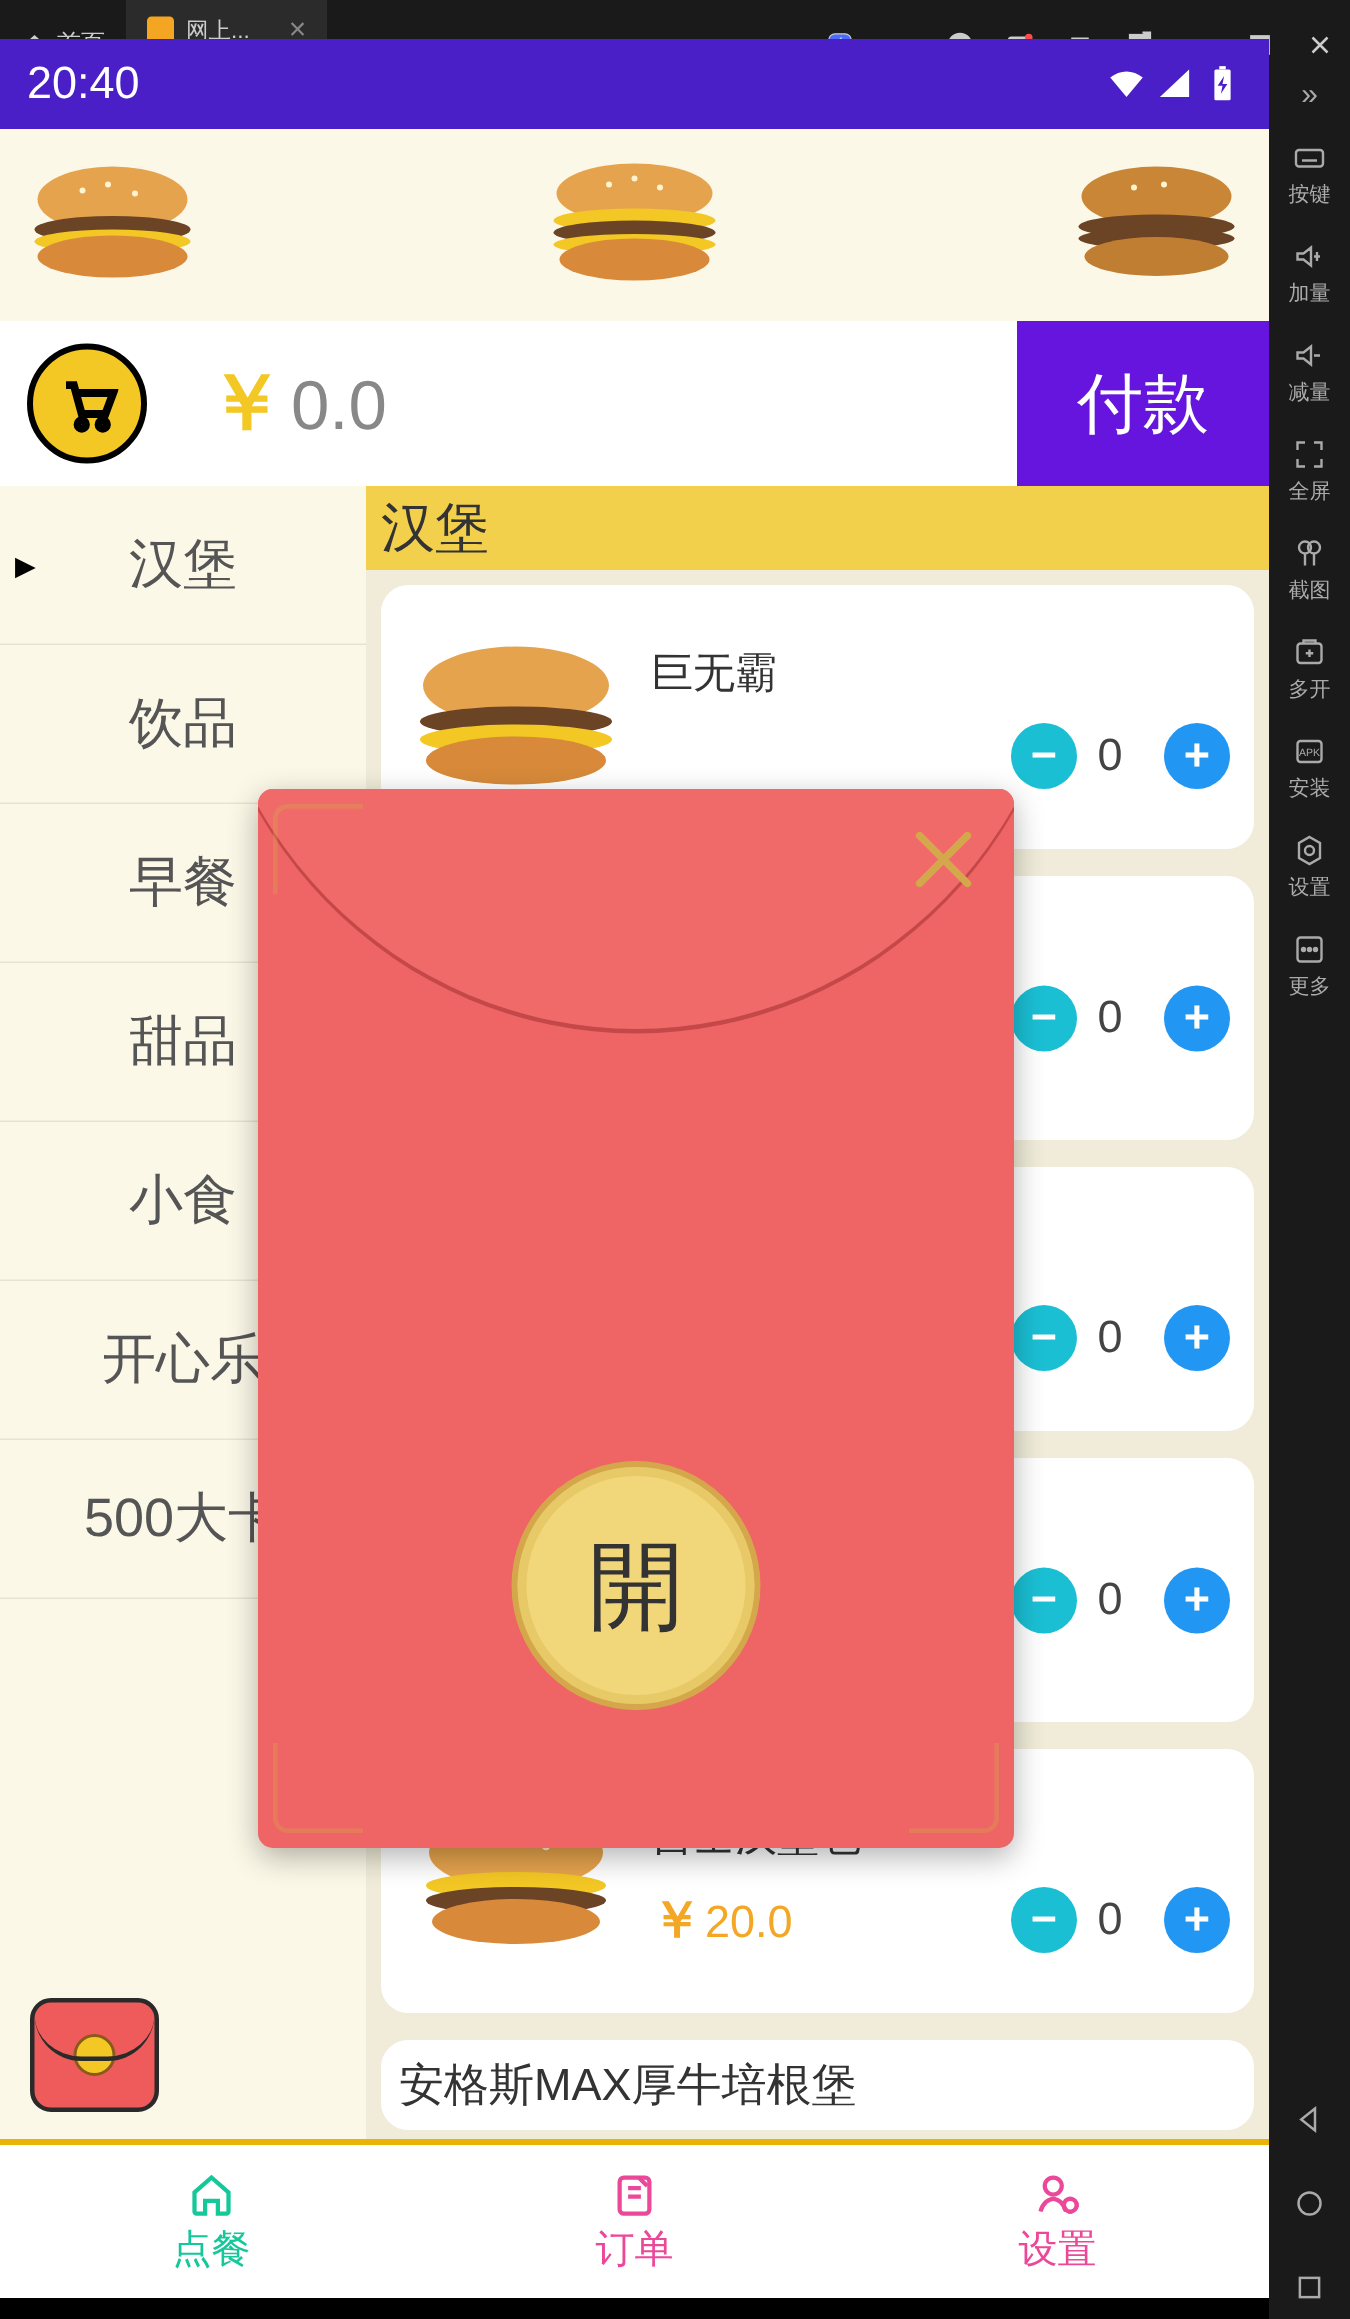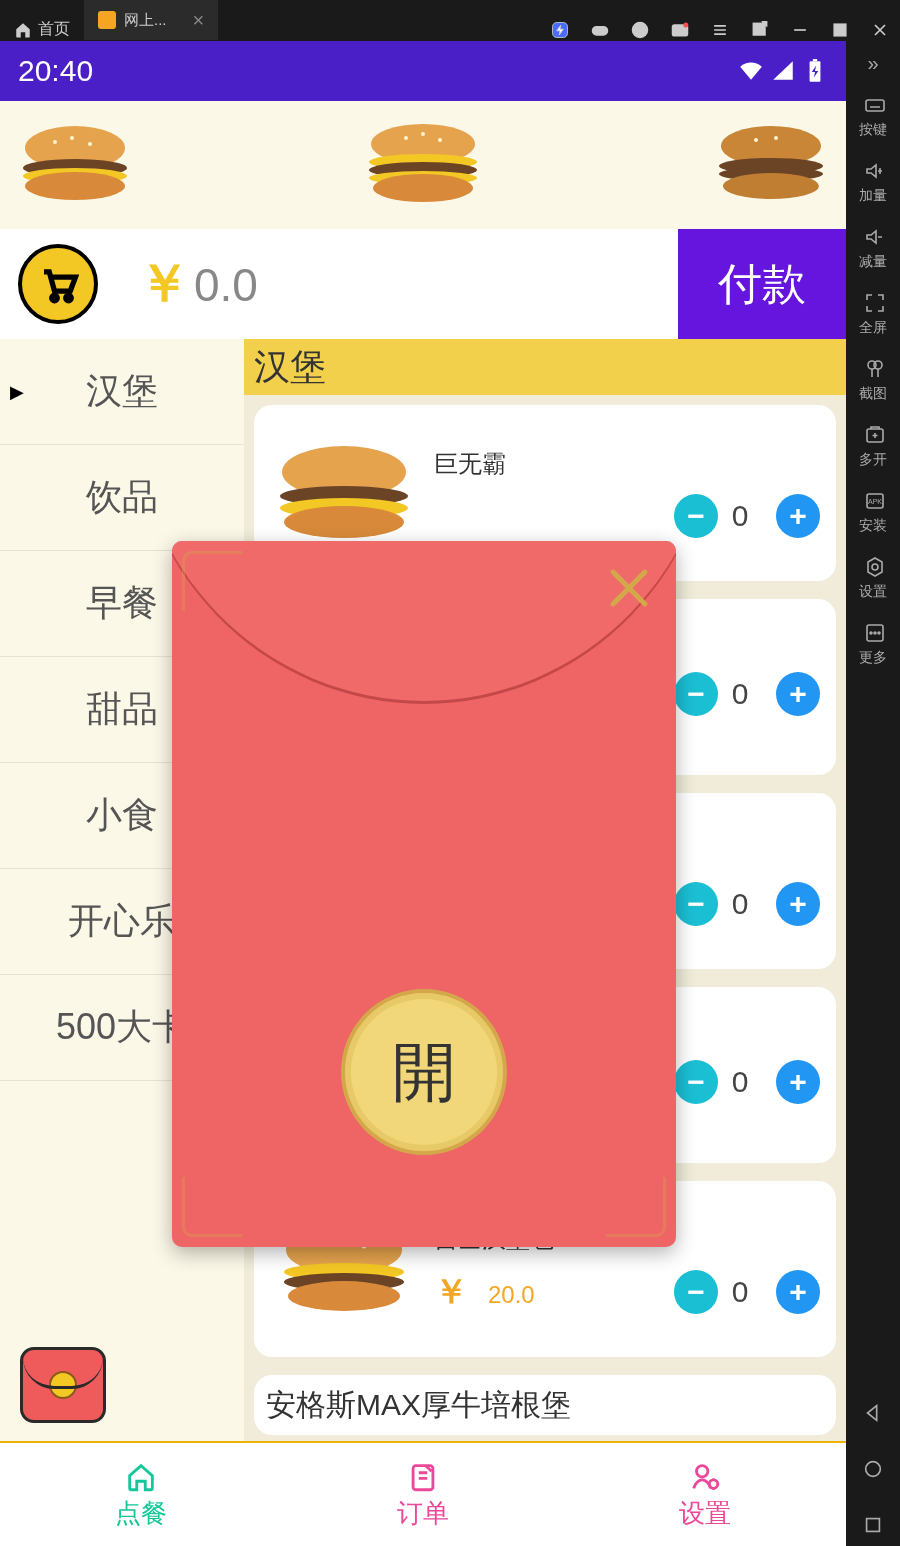--- a/index.html
+++ b/index.html
@@ -15,27 +15,27 @@
 .emu-title .spacer{flex:1}
 .emu-title .ticon{padding:0 10px;display:flex;align-items:center}
 .emu-title .ticon svg{width:20px;height:20px;fill:#ccc;stroke:#ccc}
 
 
 .url-bar{height:40px;background:#1a1a1a;color:#aa7fe6;font-size:22px;display:flex;align-items:center;justify-content:center;font-family:monospace}
 
 
 .emu-side{position:absolute;right:0;top:40px;width:54px;height:1506px;background:#1a1a1a;display:flex;flex-direction:column;align-items:center;color:#aaa;font-size:14px;padding-top:8px}
 .emu-side .collapse{font-size:20px;color:#aaa;padding:4px 0 8px}
-.emu-side .sitem{display:flex;flex-direction:column;align-items:flex-end;gap:4px;padding:10px 0;cursor:pointer}
+.emu-side .sitem{display:flex;flex-direction:column;align-items:center;gap:4px;padding:10px 0;cursor:pointer}
 .emu-side .sitem svg{width:24px;height:24px;fill:none;stroke:#aaa;stroke-width:1.6}
 .emu-side .navbtns{margin-top:auto;margin-bottom:10px;display:flex;flex-direction:column;gap:34px;align-items:center}
 .emu-side .navbtns svg{width:22px;height:22px;fill:none;stroke:#aaa;stroke-width:1.8}
 
 
-.phone{position:absolute;left:0;top:41px;width:846px;height:1506px;background:#fcf8e8;display:flex;flex-direction:column}
+.phone{position:absolute;left:0;top:26px;width:846px;height:1506px;background:#fcf8e8;display:flex;flex-direction:column}
 
 
 .statusbar{height:60px;background:#4a1fc7;color:#fff;display:flex;align-items:center;padding:0 18px;font-size:30px;font-weight:500}
 .statusbar .sp{flex:1}
 .statusbar .sicons{display:flex;align-items:center;gap:6px}
 .statusbar svg{width:26px;height:26px;fill:#fff}
 
 
 .banner{height:128px;background:#fcf8e8;display:flex;align-items:center;justify-content:space-between;padding:0 10px}
 .banner .burger{width:130px;height:90px;position:relative}
@@ -53,32 +53,32 @@
 
 .bodygrid{flex:1;display:flex;overflow:hidden}
 .cats{width:244px;background:#fcf8e8}
 .cat{height:106px;display:flex;align-items:center;justify-content:center;font-size:36px;color:#555;border-bottom:1px solid #e8e3cf;position:relative}
 .cat.active::before{content:"▶";position:absolute;left:10px;font-size:18px;color:#000}
 .prods{flex:1;background:#f0ecd9;overflow:hidden}
 .sechdr{height:56px;background:#f3d04b;color:#333;font-size:36px;padding-left:10px;display:flex;align-items:center}
 .prod{background:#fff;border-radius:18px;margin:10px 10px 18px 10px;padding:14px 16px 14px 10px;display:flex;align-items:center;gap:10px;min-height:176px}
 .prod .pimg{width:160px;height:110px;flex-shrink:0}
 .prod .pinfo{flex:1;display:flex;flex-direction:column;gap:14px}
-.prod .pname{font-size:24px;color:#333}
+.prod .pname{font-size:28px;color:#333}
 .prod .prow{display:flex;align-items:center}
 .prod .pprice{display:flex;align-items:baseline}
 .prod .pprice .y2{color:#f3a724;font-size:34px;font-weight:bold}
-.prod .pprice .pv{color:#f3a724;font-size:24px;margin-left:20px}
+.prod .pprice .pv{color:#f3a724;font-size:30px;margin-left:2px}
 .qtybtn{width:44px;height:44px;border-radius:50%;display:flex;align-items:center;justify-content:center;color:#fff;font-size:30px;font-weight:bold;cursor:pointer}
 .minus{background:#1bbfd4;margin-left:auto}
 .plus{background:#2196f3;margin-left:14px}
 .qty{width:44px;text-align:center;font-size:30px;color:#444}
 
 
-.bottomnav{height:106px;background:#fff;display:flex;border-top:2px solid #eab308}
+.bottomnav{height:106px;background:#fff;display:flex;border-top:4px solid #eab308}
 .bn{flex:1;display:flex;flex-direction:column;align-items:center;justify-content:center;gap:2px;font-size:26px;color:#ec4899;cursor:pointer}
 .bn.active{color:#16c79a}
 .bn svg{width:34px;height:34px;fill:none;stroke:currentColor;stroke-width:2}
 
 
 .fab{position:absolute;left:20px;bottom:124px;width:86px;height:76px;background:#ef5b5b;border:3px solid #2a2a2a;border-radius:14px;display:flex;align-items:center;justify-content:center;cursor:pointer}
 .fab .coin{width:28px;height:28px;background:#f3c724;border:2px solid #8a5a1a;border-radius:50%}
 .fab::before{content:"";position:absolute;top:0;left:0;right:0;height:36px;border-bottom:3px solid #2a2a2a;border-radius:10px 10px 40px 40px}
 
 

